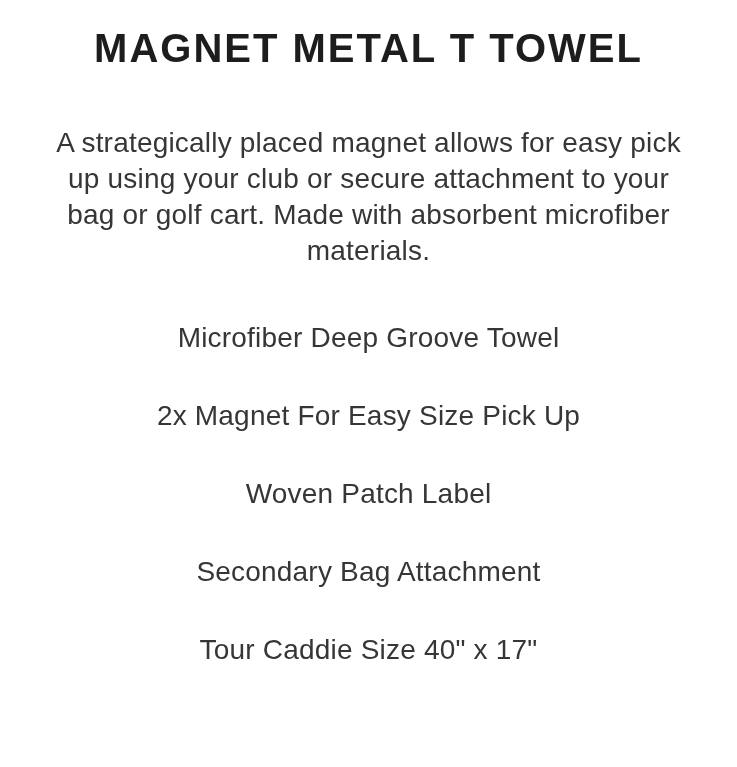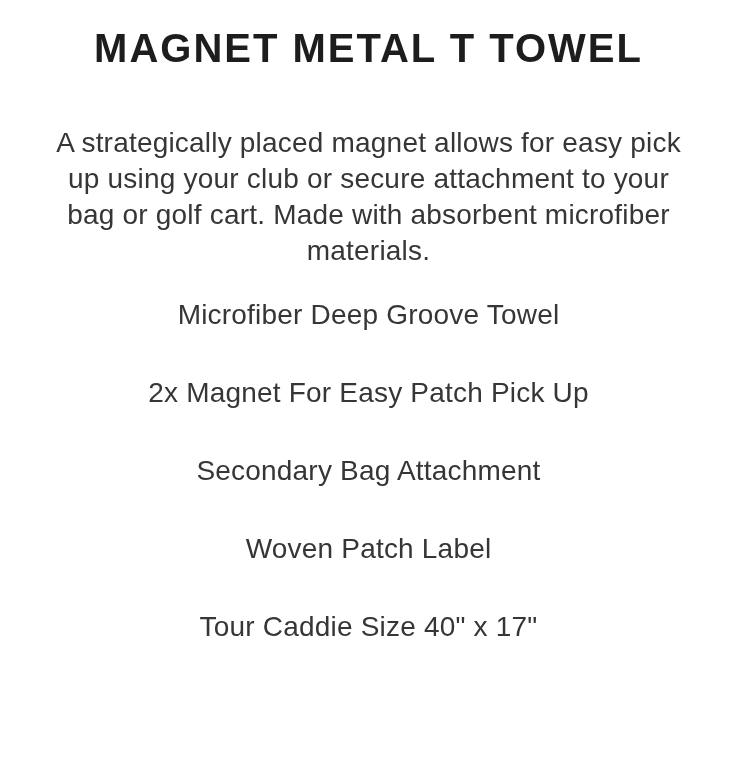--- a/index.html
+++ b/index.html
@@ -33,21 +33,21 @@
     margin: 55px auto 12px auto;
     max-width: 650px;
     font-size: 28px;
     font-weight: 400;
     line-height: 36px;
     color: #363636;
     letter-spacing: 0.2px;
   }
 
   .feature-list {
-    margin-top: 31px;
+    margin-top: 54px;
     list-style: none;
   }
 
   .feature-item {
     font-size: 28px;
     font-weight: 400;
     line-height: 30px;
     color: #363636;
     letter-spacing: 0.2px;
     margin-bottom: 48px;
@@ -59,19 +59,19 @@
 <body>
 
 <section class="product-description">
 
   <h1 class="product-title">MAGNET METAL T TOWEL</h1>
 
   <p class="product-blurb">A strategically placed magnet allows for easy pick up using your club or secure attachment to your bag or golf cart. Made with absorbent microfiber materials.</p>
 
   <ul class="feature-list">
     <li class="feature-item">Microfiber Deep Groove Towel</li>
-    <li class="feature-item">2x Magnet For Easy Patch Pick Up</li>
+    <li class="feature-item">2x Magnet For Easy Size Pick Up</li>
+    <li class="feature-item">Woven Patch Label</li>
     <li class="feature-item">Secondary Bag Attachment</li>
-    <li class="feature-item">Woven Patch Label</li>
     <li class="feature-item">Tour Caddie Size 40" x 17"</li>
   </ul>
 
 </section>
 
 </body></html>

